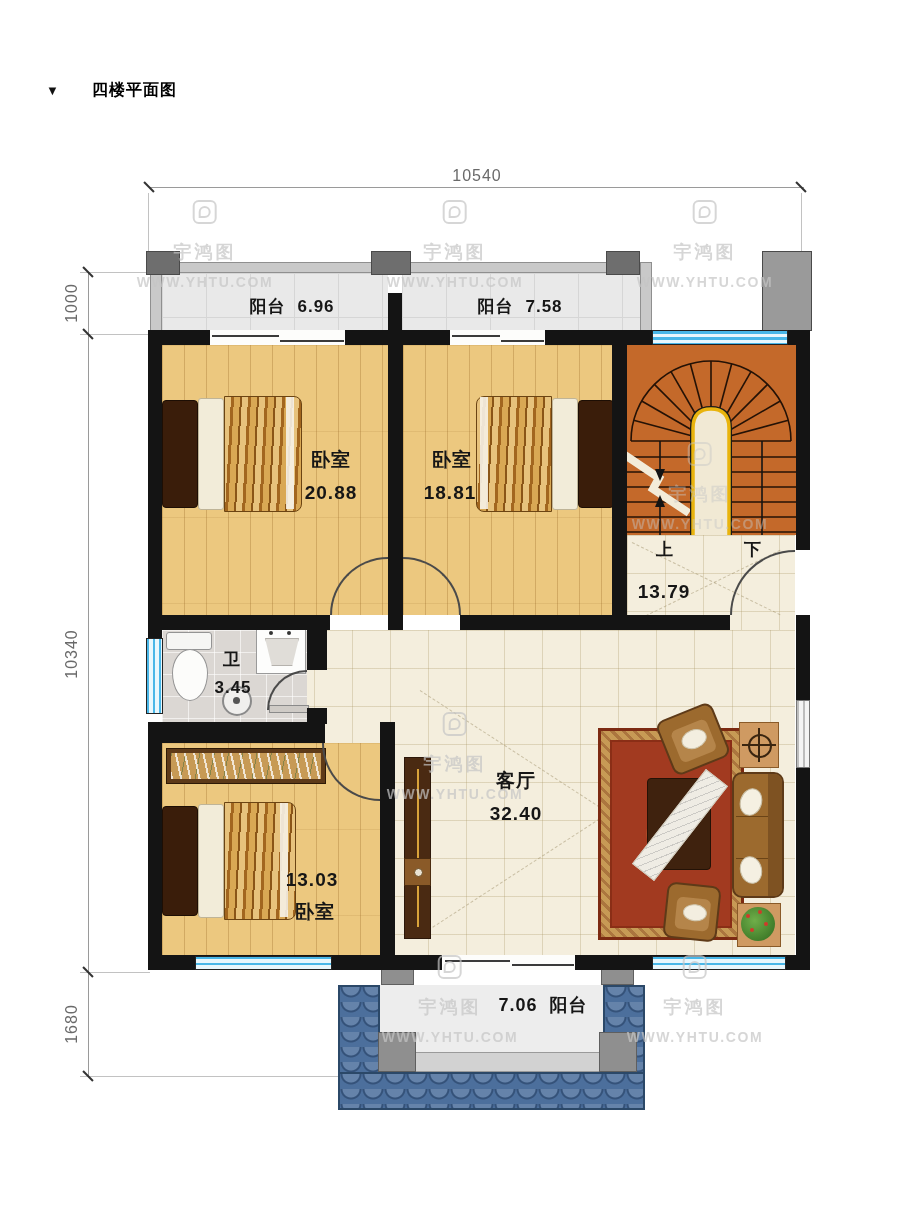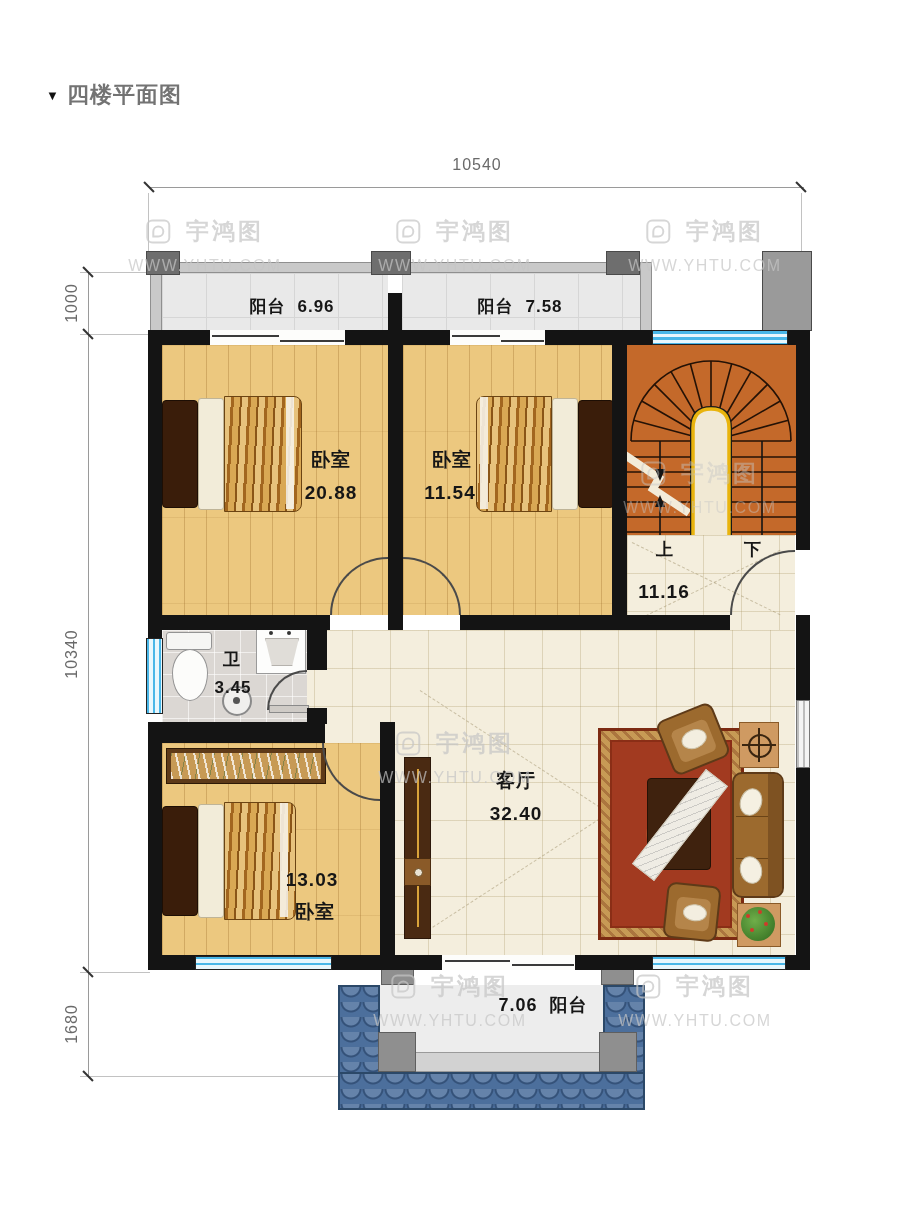--- a/index.html
+++ b/index.html
@@ -2,21 +2,21 @@
 <html><head>
 <meta charset="utf-8">
 <style>
   html,body{margin:0;padding:0;background:#fff;}
   body{font-family:"Liberation Sans",sans-serif;}
   .page{position:relative;width:910px;height:1228px;background:#ffffff;overflow:hidden;}
   .abs{position:absolute;}
   
   .title{position:absolute;left:46px;top:80px;display:flex;align-items:center;}
   .tri{font-size:13px;color:#111;margin-right:8px;}
-  .heading{font-size:22px;font-weight:700;color:#737373;letter-spacing:1px;}
+  .heading{font-size:16px;font-weight:700;color:#000000;letter-spacing:1px;margin-left:25px;}
   .subtitle{font-size:20px;color:#9a9a9a;margin-left:20px;letter-spacing:1px;}
   
   .dline{position:absolute;background:#9a9a9a;z-index:3;}
   .ext{position:absolute;background:#c2c2c2;z-index:2;}
   .tick{position:absolute;width:14px;height:2px;background:#333;transform:rotate(45deg);z-index:4;}
   .dim{position:absolute;color:#6a6a6a;font-size:16px;letter-spacing:1px;transform:translate(-50%,-50%);z-index:4;white-space:nowrap;}
   .dim.vert{transform:translate(-50%,-50%) rotate(-90deg);}
   
   .wood{position:absolute;background:#ecc87f;z-index:1;
     background-image:repeating-linear-gradient(90deg,rgba(140,90,25,.28) 0 1px,transparent 1px 22px),
@@ -104,41 +104,41 @@
     background-image:radial-gradient(circle at 11px 0px,rgba(255,255,255,.14) 8px,rgba(15,35,65,.38) 9px 10px,transparent 11px);
     background-size:22px 15px;}
   .tcol{position:absolute;background:#8f8f8f;border:1px solid #5f5f5f;box-sizing:border-box;z-index:7;}
   .trail{position:absolute;background:#d2d2d2;border:1px solid #9a9a9a;box-sizing:border-box;z-index:6;}
   
   .rlabel{position:absolute;transform:translate(-50%,-50%);font-size:19px;font-weight:600;color:#161616;
     letter-spacing:1px;white-space:nowrap;z-index:20;display:flex;gap:12px;align-items:baseline;}
   .rlabel.small{font-size:17px;}
   
   .wm{position:absolute;transform:translate(-50%,-50%);text-align:center;color:#c6c6c6;opacity:.7;z-index:40;pointer-events:none;}
-  .wm .row1{display:flex;align-items:center;justify-content:center;gap:16px;font-size:23px;font-weight:700;letter-spacing:3px;}
+  .wm .row1{display:flex;align-items:center;justify-content:center;gap:16px;font-size:18px;font-weight:700;letter-spacing:3px;flex-direction:column;}
   .wm .logo{width:20px;height:20px;border:2.5px solid #c6c6c6;border-radius:6px;position:relative;}
   .wm .logo::after{content:"";position:absolute;left:4px;top:4px;width:8px;height:8px;border:2.5px solid #c6c6c6;border-radius:50% 50% 50% 0;}
-  .wm .row2{font-size:16px;letter-spacing:1.6px;margin-top:10px;font-weight:400;}
+  .wm .row2{font-size:14px;letter-spacing:1.6px;margin-top:10px;font-weight:700;}
 </style>
 </head>
 <body>
 
 <div class="page">
 
   <div class="title">
     <span class="tri">▼</span>
     <span class="heading">四楼平面图</span>
   </div>
 
   <div class="dline" style="left:150px;top:187px;width:654px;height:1px"></div>
   <div class="tick" style="left:142px;top:186px"></div>
   <div class="tick" style="left:794px;top:186px"></div>
   <div class="ext" style="left:148px;top:193px;width:1px;height:58px"></div>
   <div class="ext" style="left:801px;top:193px;width:1px;height:60px"></div>
-  <div class="dim" style="left:477px;top:165px">10540</div>
+  <div class="dim" style="left:477px;top:176px">10540</div>
 
   <div class="dline" style="left:88px;top:272px;width:1px;height:804px"></div>
   <div class="tick" style="left:81px;top:271px"></div>
   <div class="tick" style="left:81px;top:333px"></div>
   <div class="tick" style="left:81px;top:971px"></div>
   <div class="tick" style="left:81px;top:1075px"></div>
   <div class="ext" style="left:80px;top:272px;width:72px;height:1px"></div>
   <div class="ext" style="left:80px;top:334px;width:70px;height:1px"></div>
   <div class="ext" style="left:80px;top:972px;width:70px;height:1px"></div>
   <div class="ext" style="left:80px;top:1076px;width:260px;height:1px"></div>
@@ -363,30 +363,30 @@
   <div class="rlabel" style="left:331px;top:460px">
       <span>卧室</span>
     </div>
   <div class="rlabel" style="left:331px;top:493px">
       <span>20.88</span>
     </div>
   <div class="rlabel" style="left:452px;top:460px">
       <span>卧室</span>
     </div>
   <div class="rlabel" style="left:450px;top:493px">
-      <span>11.54</span>
+      <span>18.81</span>
     </div>
   <div class="rlabel small" style="left:665px;top:549px">
       <span>上</span>
     </div>
   <div class="rlabel small" style="left:753px;top:549px">
       <span>下</span>
     </div>
   <div class="rlabel" style="left:664px;top:592px">
-      <span>11.16</span>
+      <span>13.79</span>
     </div>
   <div class="rlabel small" style="left:232px;top:659px">
       <span>卫</span>
     </div>
   <div class="rlabel small" style="left:233px;top:688px">
       <span>3.45</span>
     </div>
   <div class="rlabel" style="left:312px;top:880px">
       <span>13.03</span>
     </div>

